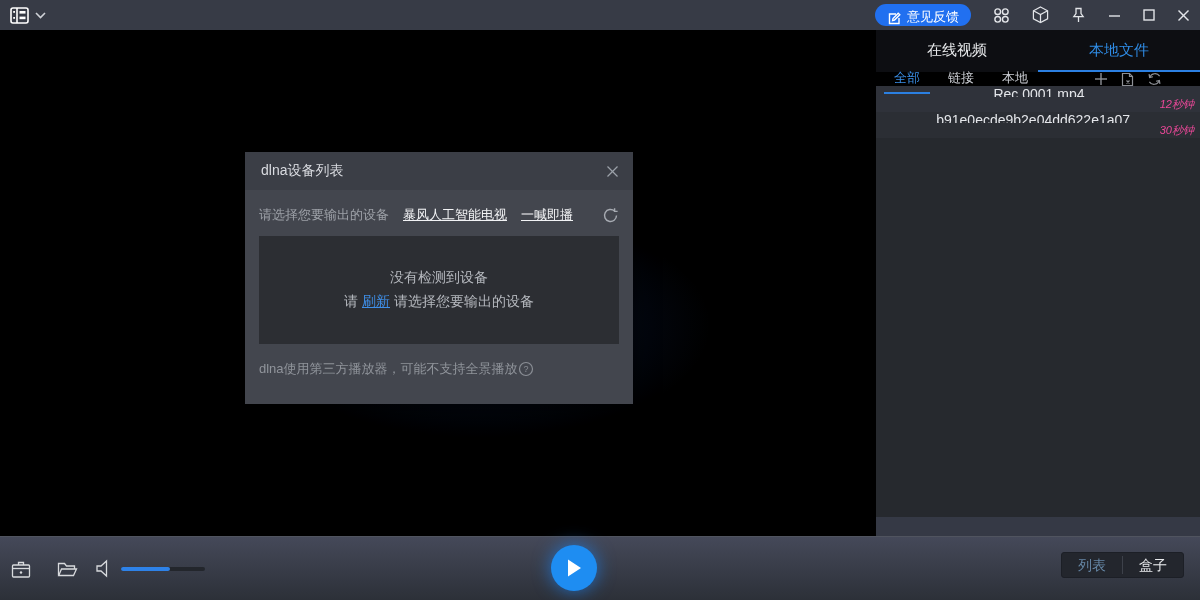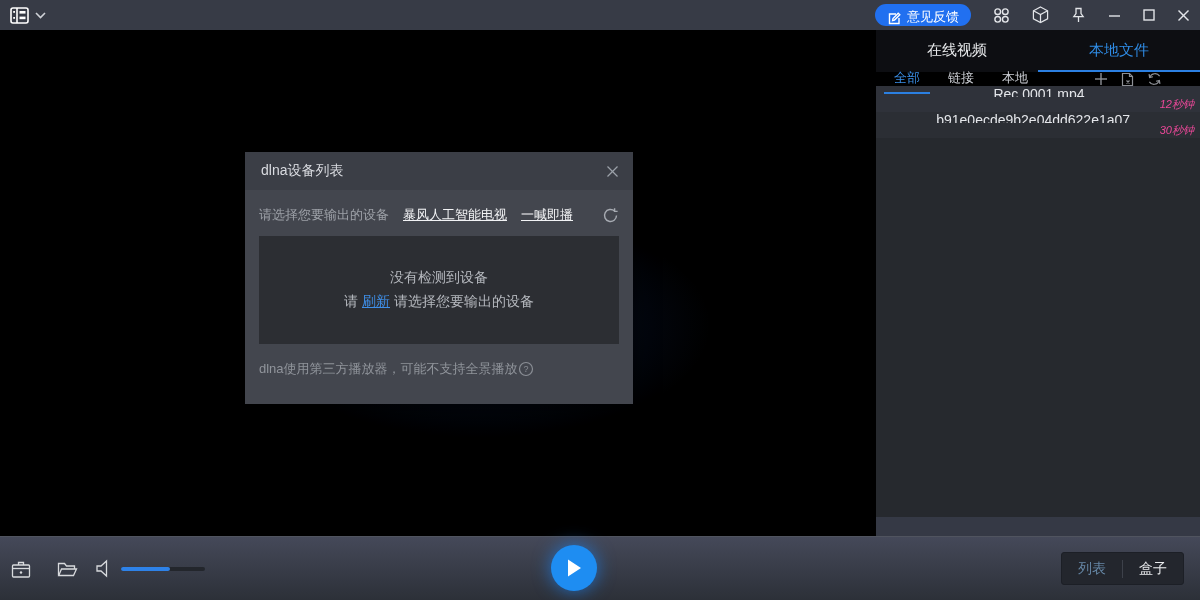--- a/index.html
+++ b/index.html
@@ -64,21 +64,21 @@
   
   .bottombar{position:absolute;left:0;top:536px;width:1200px;height:64px;
              background:linear-gradient(#454959,#2c3038);border-top:1px solid #50545f;}
   .bb-icon{position:absolute;color:#d8dadd;cursor:pointer;}
   .volume-track{position:absolute;left:121px;top:30px;width:84px;height:4px;border-radius:2px;
                 background:#23262c;cursor:pointer;}
   .volume-fill{height:4px;border-radius:2px;background:#2e82e8;}
   .playbtn{position:absolute;left:551px;top:8px;width:46px;height:46px;border-radius:50%;
            background:#1e8df2;border:none;cursor:pointer;display:flex;align-items:center;
            justify-content:center;box-shadow:0 0 18px rgba(30,130,240,0.75);}
-  .seg{position:absolute;right:16px;top:15px;height:33px;display:flex;align-items:center;
+  .seg{position:absolute;right:16px;top:15px;height:26px;display:flex;align-items:center;
        background:#23262d;border:1px solid #1c1f26;border-radius:3px;}
   .seg-item{padding:0 16px;font-size:14px;cursor:pointer;line-height:31px;}
   .seg-item.muted{color:#6687a6;}
   .seg-item.normal{color:#e8eaed;}
   .seg-div{width:1px;height:18px;background:#3d414a;}
 </style>
 </head>
 <body>
 
 <div class="app">

